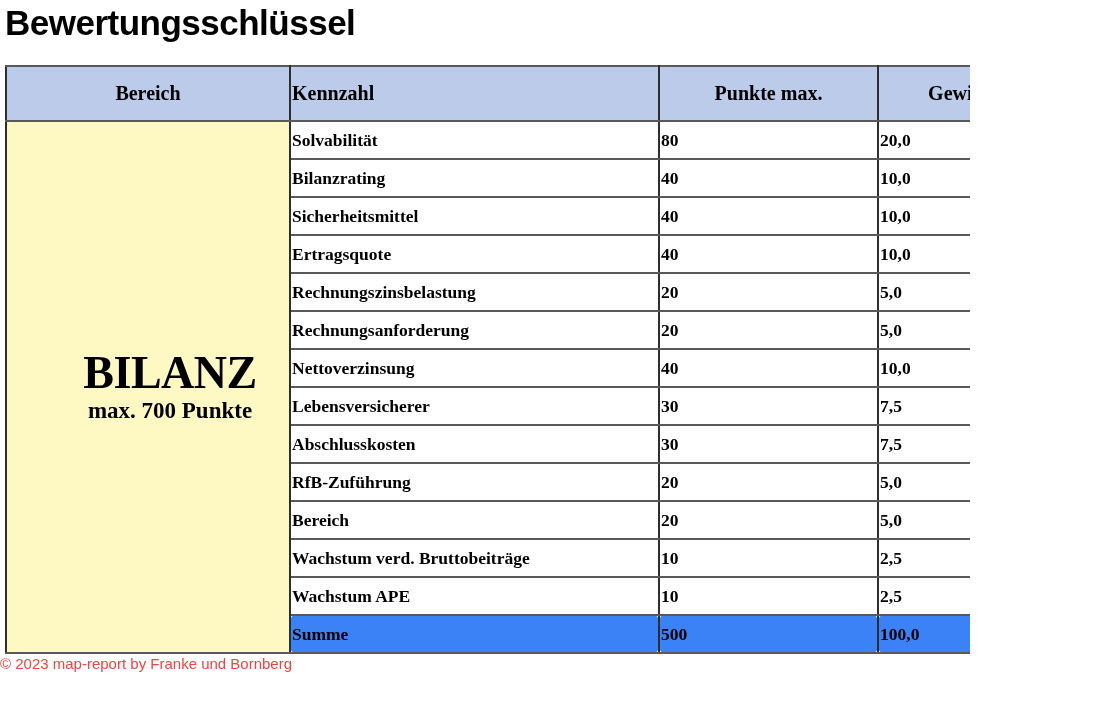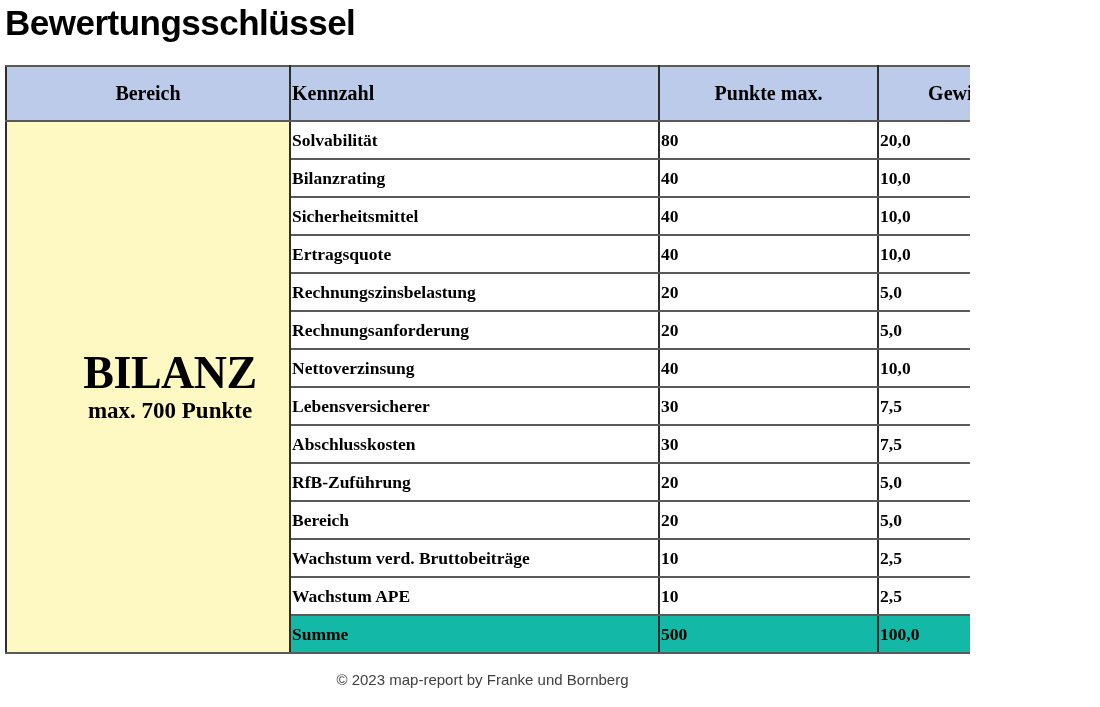--- a/index.html
+++ b/index.html
@@ -41,25 +41,25 @@
   td { font-size:17.5px; }
   td.num { }
   td.bereich-cell {
     background:#fef9c3;
     text-align:center;
     vertical-align:middle;
     padding-left:45px;
   }
   .bereich-title { font-size:46px; font-weight:bold; line-height:1.05; letter-spacing:-0.5px; }
   .bereich-subtitle { font-size:23px; font-weight:bold; line-height:1.2; }
-  tr.summe-row td { background:#14b8a6; }
+  tr.summe-row td { background:#3b82f6;border-radius:6px; }
   .footer {
-    margin-top:16px; padding-right:5px;
-    text-align:center;
-    font-size:15px; line-height:19px; color:#404040;
+    margin-top:0; padding-right:5px;
+    text-align:left;
+    font-size:15px; line-height:19px; color:#ef4444;
   }
 </style>
 </head>
 <body>
 
 <div class="page">
 
   <h1 class="page-title">Bewertungsschlüssel</h1>
 
   <table class="rating">

